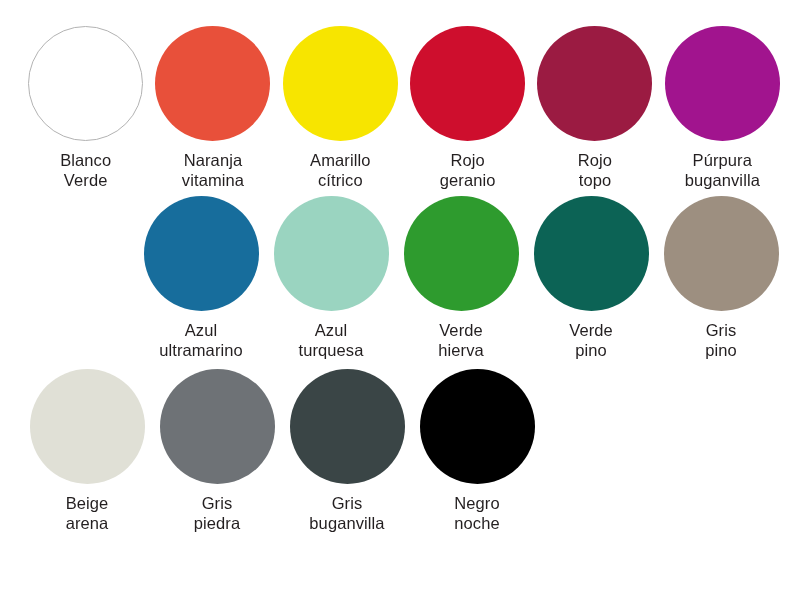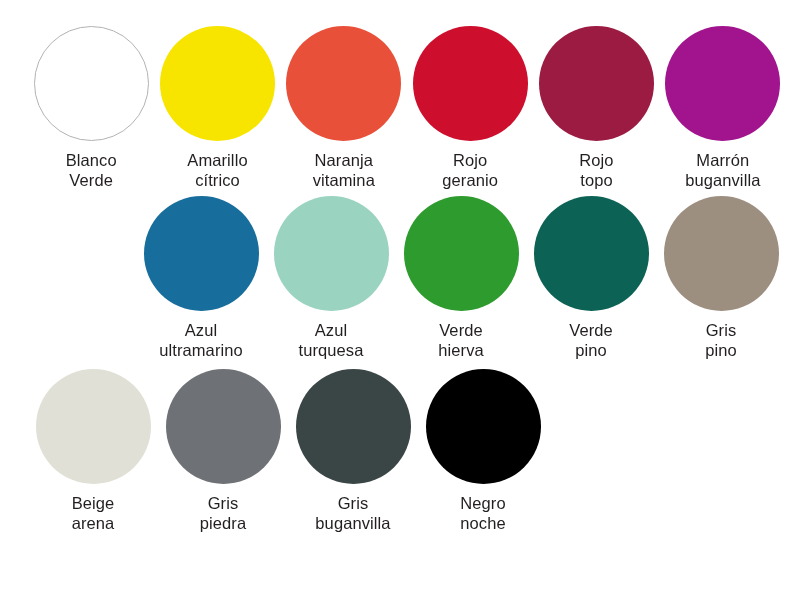--- a/index.html
+++ b/index.html
@@ -10,21 +10,21 @@
     width: 800px;
     height: 600px;
     background: #ffffff;
     font-family: "Liberation Sans", sans-serif;
     overflow: hidden;
   }
   #palette-board {
     width: 800px;
     height: 600px;
     box-sizing: border-box;
-    padding: 26px 14px 0 28px;
+    padding: 26px 14px 0 22px;
     display: flex;
     flex-direction: column;
   }
   .swatch-row {
     display: flex;
     flex-direction: row;
     justify-content: flex-start;
     align-items: flex-start;
   }
   .swatch-row.row-1 { margin-bottom: 6px; }
@@ -60,51 +60,51 @@
 <div id="palette-board">
   <div class="swatch-row row-1">
       <div class="swatch">
         <div class="swatch-disc" style="background: rgb(255, 255, 255); border: 1px solid rgb(179, 179, 179);"></div>
         <div class="swatch-label">
           <span class="label-line">Blanco</span>
           <span class="label-line">Verde</span>
         </div>
       </div>
       <div class="swatch">
+        <div class="swatch-disc" style="background: rgb(232, 80, 58);"></div>
+        <div class="swatch-label">
+          <span class="label-line">Naranja</span>
+          <span class="label-line">vitamina</span>
+        </div>
+      </div>
+      <div class="swatch">
         <div class="swatch-disc" style="background: rgb(247, 229, 0);"></div>
         <div class="swatch-label">
           <span class="label-line">Amarillo</span>
           <span class="label-line">cítrico</span>
-        </div>
-      </div>
-      <div class="swatch">
-        <div class="swatch-disc" style="background: rgb(232, 80, 58);"></div>
-        <div class="swatch-label">
-          <span class="label-line">Naranja</span>
-          <span class="label-line">vitamina</span>
         </div>
       </div>
       <div class="swatch">
         <div class="swatch-disc" style="background: rgb(206, 14, 45);"></div>
         <div class="swatch-label">
           <span class="label-line">Rojo</span>
           <span class="label-line">geranio</span>
         </div>
       </div>
       <div class="swatch">
         <div class="swatch-disc" style="background: rgb(155, 27, 66);"></div>
         <div class="swatch-label">
           <span class="label-line">Rojo</span>
           <span class="label-line">topo</span>
         </div>
       </div>
       <div class="swatch">
         <div class="swatch-disc" style="background: rgb(161, 20, 142);"></div>
         <div class="swatch-label">
-          <span class="label-line">Marrón</span>
+          <span class="label-line">Púrpura</span>
           <span class="label-line">buganvilla</span>
         </div>
       </div>
     </div>
   <div class="swatch-row row-2">
       <div class="swatch">
         <div class="swatch-disc" style="background: rgb(23, 109, 156);"></div>
         <div class="swatch-label">
           <span class="label-line">Azul</span>
           <span class="label-line">ultramarino</span>

